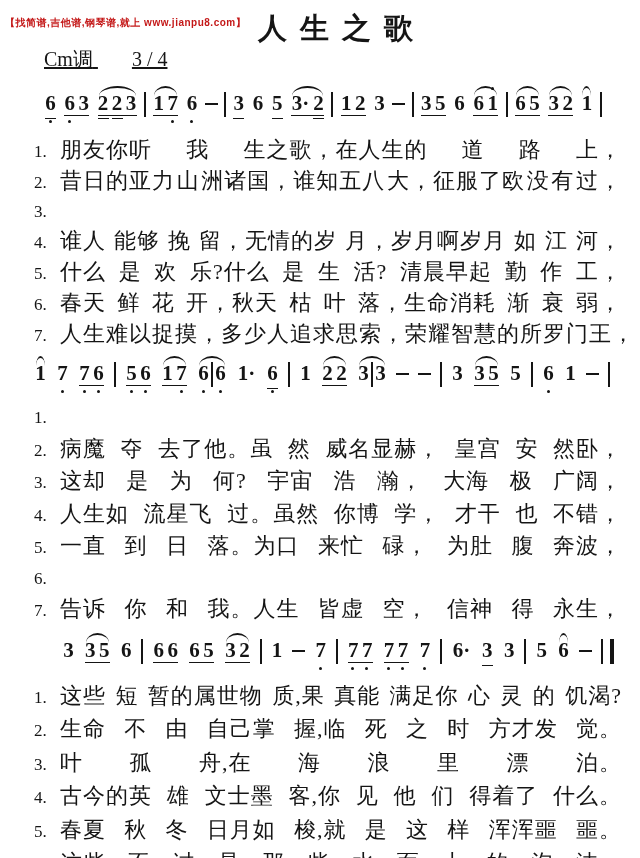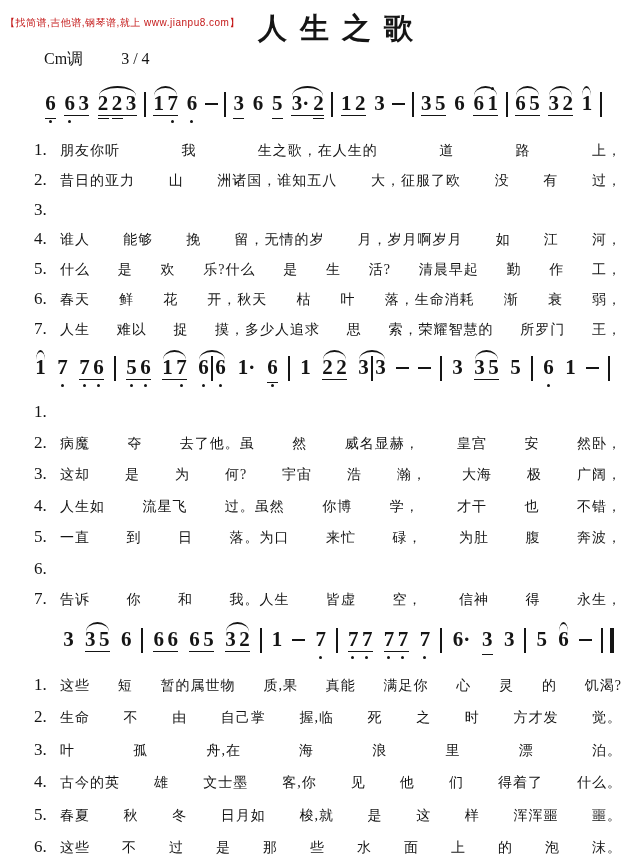--- a/index.html
+++ b/index.html
@@ -1,24 +1,24 @@
 <!DOCTYPE html>
 <html><head>
 <meta charset="utf-8">
 <style>
   html,body{margin:0;padding:0;}
   body{width:640px;height:858px;background:#ffffff;overflow:hidden;
        font-family:"Liberation Sans",sans-serif;color:#151515;}
   .page{position:relative;width:640px;height:858px;background:#ffffff;}
-  .watermark{position:absolute;top:4px;left:5px;font-size:10px;font-weight:normal;
+  .watermark{position:absolute;top:4px;left:5px;font-size:10px;font-weight:bold;
              color:#c41818;letter-spacing:.5px;white-space:nowrap;}
   .title{margin:12px 0 0 0;text-align:center;font-size:29px;font-weight:bold;
          letter-spacing:13px;line-height:32px;transform:translateX(22px);}
-  .keyrow{margin:3px 0 8px 44px;font-size:16px;line-height:24px;
-          font-family:"Liberation Serif","DejaVu Serif",serif;}
+  .keyrow{margin:3px 0 8px 44px;font-size:20px;line-height:24px;
+          font-family:"Liberation Serif","DejaVu Serif",serif;text-decoration:underline;}
   .keyrow .time{margin-left:34px;}
 
   
   .mline{display:flex;justify-content:space-between;align-items:flex-start;
          padding:0 38px 0 44px;height:42px;}
   .mline.m2{padding:0 30px 0 34px;}
   .mline.m3{padding:0 26px 0 62px;}
   .m1{margin-top:16px;}
   .m2{margin-top:7px;}
   .m3{margin-top:7px;}
@@ -41,21 +41,21 @@
           border-left:2px solid #151515;border-right:4px solid #151515;}
   .dash{width:13px;height:2px;background:#151515;margin-top:16px;flex:none;}
 
   
   .vblock{padding:0;}
   .vrow{display:flex;align-items:baseline;padding:0 18px 0 34px;}
   .vnum{width:26px;flex:none;font-size:17px;
         font-family:"Liberation Serif","DejaVu Serif",serif;}
   .vsegs{flex:1;display:flex;justify-content:space-between;
          font-family:"Liberation Serif","DejaVu Serif",serif;
-         font-size:14px;letter-spacing:1px;white-space:pre;}
+         font-size:22px;letter-spacing:1px;white-space:pre;}
   .b1{margin-top:6px;}
   .b1 .vrow{line-height:29px;}
   .b2{margin-top:4px;}
   .b2 .vrow{line-height:30.5px;}
   .b3{margin-top:4px;}
   .b3 .vrow{line-height:31.5px;}
 </style>
 </head>
 <body>
 

